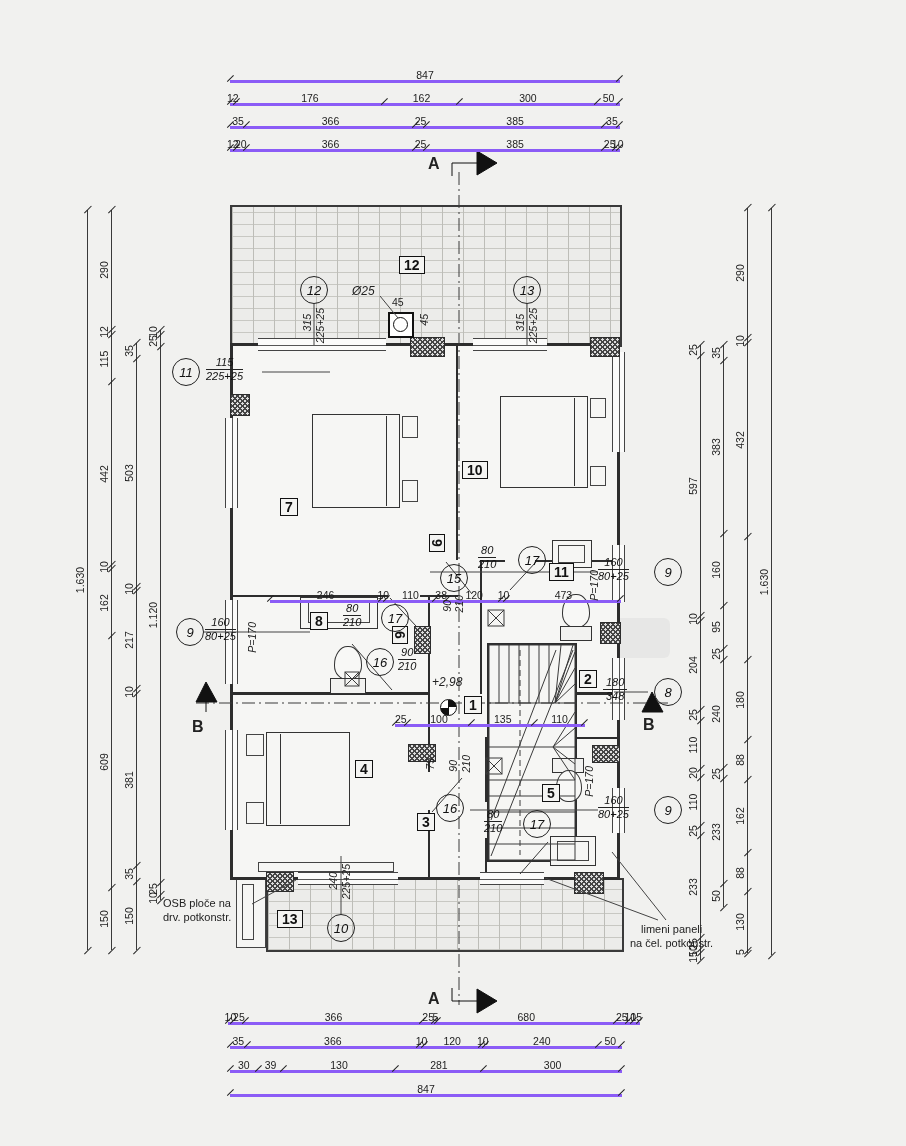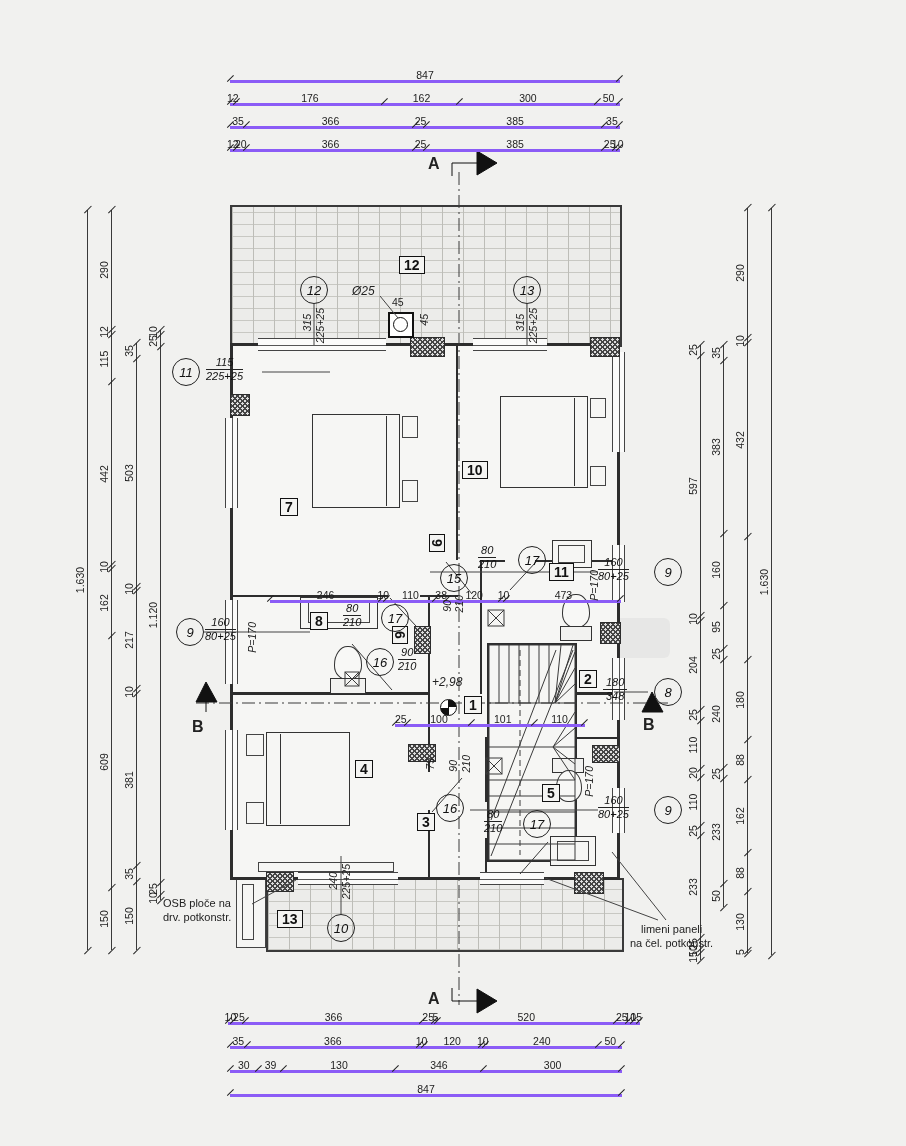--- a/index.html
+++ b/index.html
@@ -280,21 +280,21 @@
       <i style="flex-grow:366">
         <s>366</s>
       </i>
       <i style="flex-grow:25">
         <s>25</s>
       </i>
       <i style="flex-grow:5">
         <s>5</s>
       </i>
       <i style="flex-grow:370">
-        <s>520</s>
+        <s>680</s>
       </i>
       <i style="flex-grow:25">
         <s>25</s>
       </i>
       <i style="flex-grow:10">
         <s>10</s>
       </i>
       <i style="flex-grow:15">
         <s>15</s>
       </i>
@@ -326,21 +326,21 @@
     <i style="flex-grow:60">
         <s>30</s>
       </i>
       <i style="flex-grow:55">
         <s>39</s>
       </i>
       <i style="flex-grow:241">
         <s>130</s>
       </i>
       <i style="flex-grow:191">
-        <s>346</s>
+        <s>281</s>
       </i>
       <i style="flex-grow:300">
         <s>300</s>
       </i>
   </div>
   <div class="hc" style="left:230px;top:1094px;width:392px;">
     <i style="flex-grow:847">
         <s>847</s>
       </i>
   </div>
@@ -550,21 +550,21 @@
       </i>
   </div>
   <div class="hc" style="left:395px;top:724px;width:190px;">
     <i style="flex-grow:25">
         <s>25</s>
       </i>
       <i style="flex-grow:140">
         <s>100</s>
       </i>
       <i style="flex-grow:135">
-        <s>101</s>
+        <s>135</s>
       </i>
       <i style="flex-grow:110">
         <s>110</s>
       </i>
   </div>
 
   <span class="rbox" style="left:399px;top:256px;">12</span>
   <span class="rbox" style="left:280px;top:498px;">7</span>
   <span class="rbox" style="left:462px;top:461px;">10</span>
   <span class="rbox vert" style="left:429px;top:534px;">9</span>

